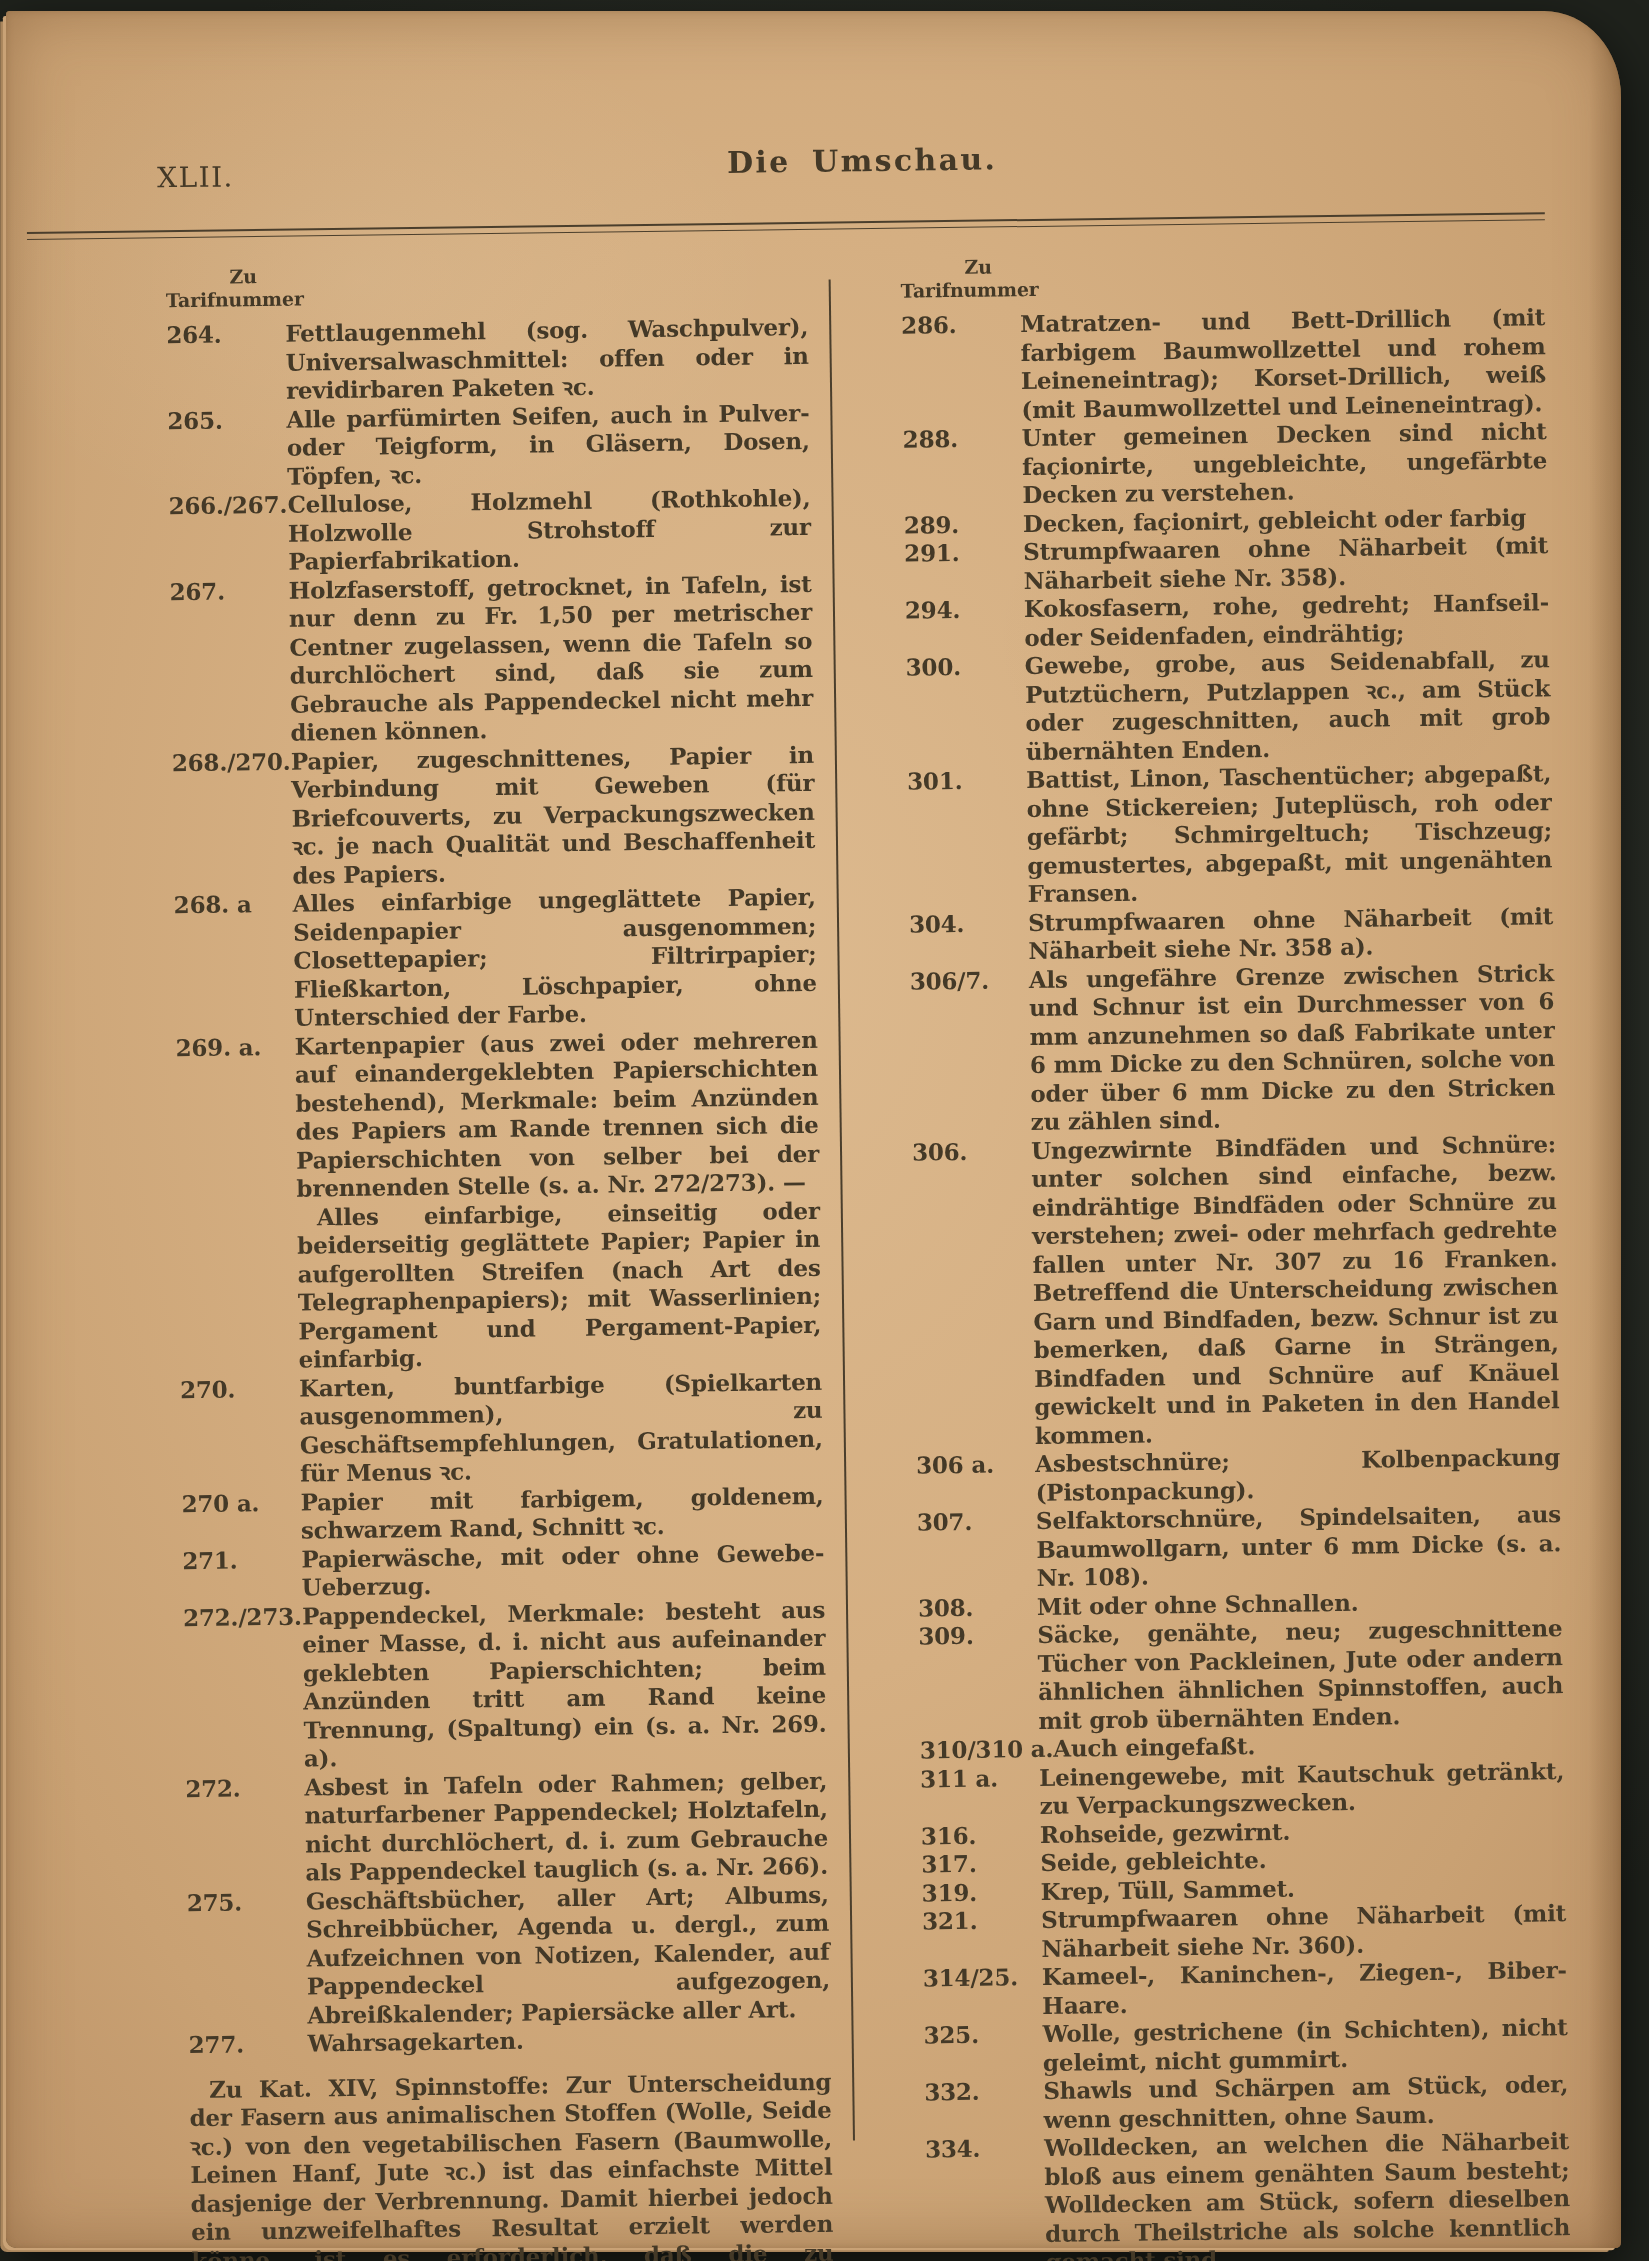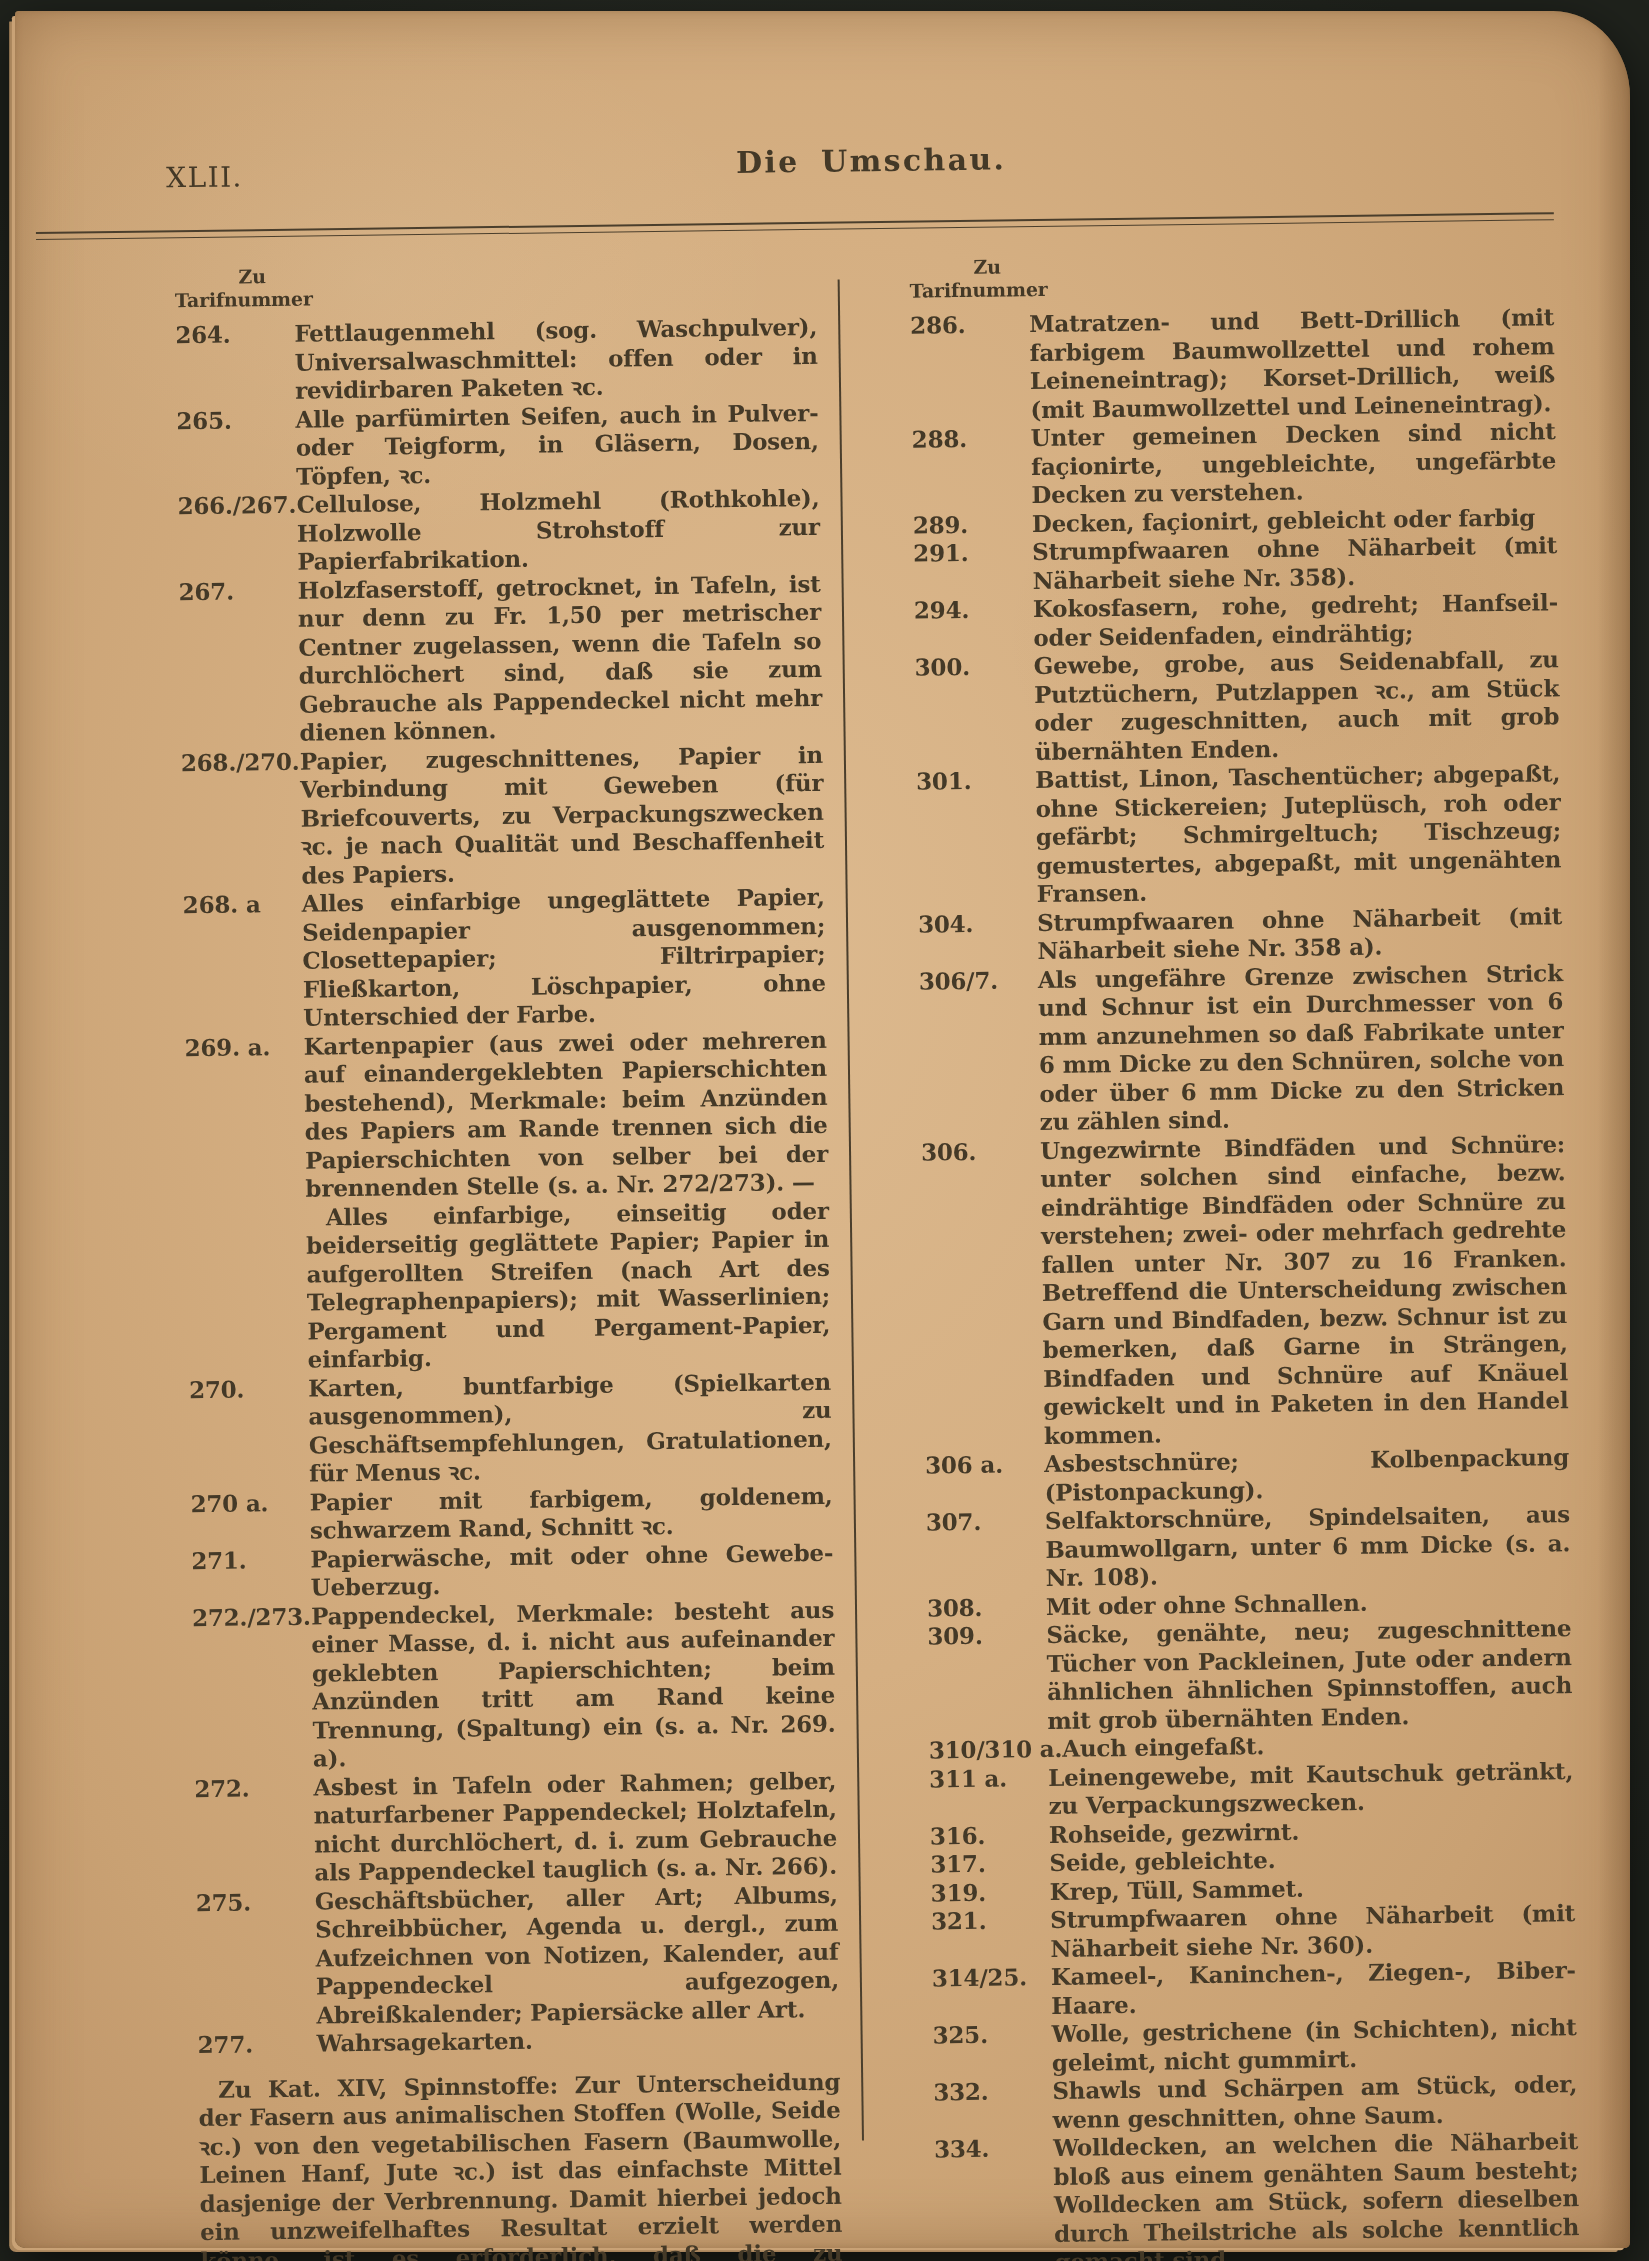--- a/index.html
+++ b/index.html
@@ -3,21 +3,21 @@
 <meta charset="utf-8">
 <style>
   html,body{
     margin:0;padding:0;
     width:1650px;height:2292px;
     background:radial-gradient(1176px 1176px at 50% 45%, #3a3e36 0%, #2b2f28 60%, #1f221c 100%);
     overflow:hidden;
     font-family:"DejaVu Serif", serif;
   }
   .page{
-    position:absolute;left:15px;top:11px;width:1615px;height:2237px;
+    position:absolute;left:6px;top:11px;width:1615px;height:2237px;
     background:
       radial-gradient(633px 407px at 22% 12%, rgba(255,242,214,.10), transparent 65%),
       radial-gradient(452px 362px at 78% 28%, rgba(125,86,44,.08), transparent 60%),
       radial-gradient(ellipse at 48% 42%, #dcb98e 0%, #d5af82 40%, #c9a173 75%, #bb9166 100%);
     border-radius:3.6px 77px 5.4px 10px / 3.6px 86px 5.4px 10px;
     box-shadow:
       -4.5px 3.6px 0 -1.4px #c9a276,
       -9px 7.2px 0 -3.2px #a9855c,
       0 18px 50px rgba(0,0,0,.65);
   }

